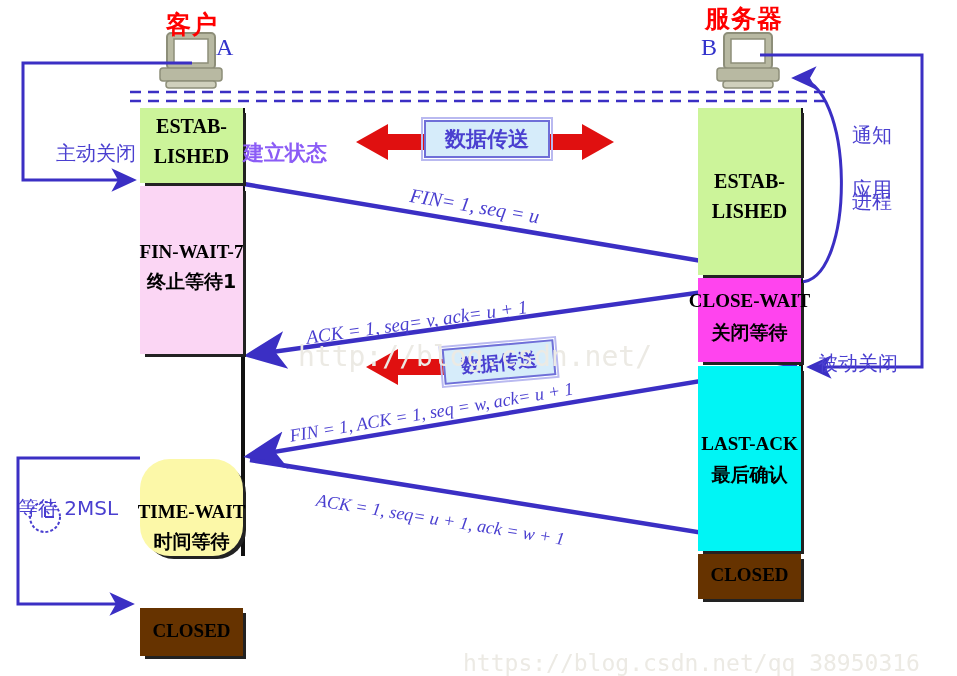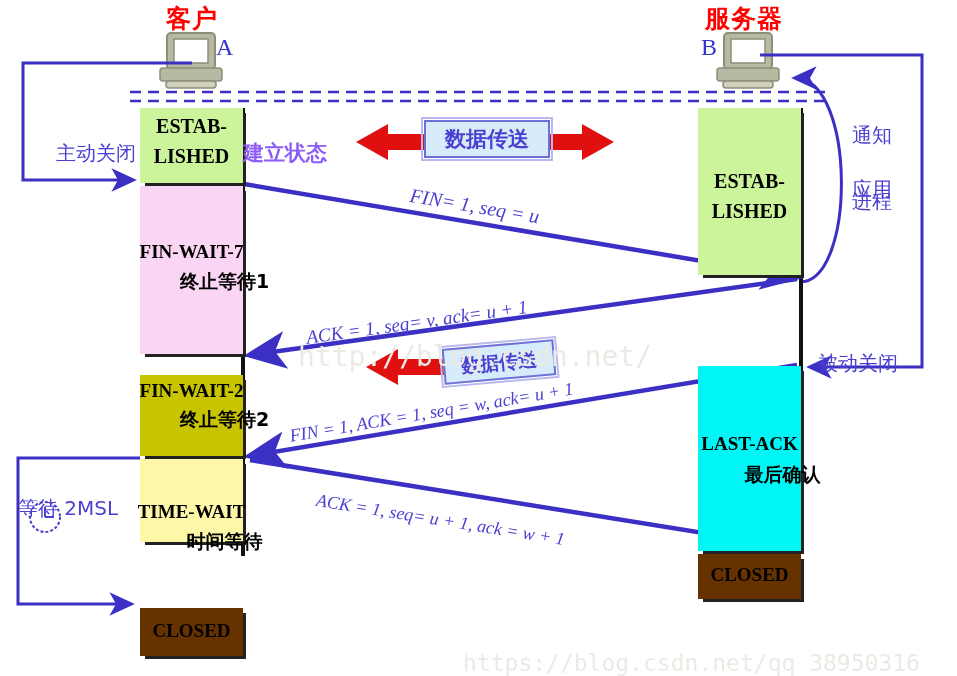--- a/index.html
+++ b/index.html
@@ -8,21 +8,21 @@
   #stage{position:relative;width:957px;height:676px;background:#ffffff;}
 
   
   .sbox{position:absolute;box-sizing:border-box;
         box-shadow:4px 4px 0 -1px #222;}
   .sbox .en{position:absolute;left:50%;transform:translateX(-50%);
             white-space:nowrap;font-weight:bold;color:#000;
             font-family:"Liberation Serif","DejaVu Serif",serif;}
   .sbox .cn{position:absolute;left:50%;transform:translateX(-50%);
             white-space:nowrap;font-weight:bold;color:#000;
-            font-family:"DejaVu Sans","Liberation Sans",sans-serif;margin-left:33px;}
+            font-family:"DejaVu Sans","Liberation Sans",sans-serif;}
 
   
   .hostname{position:absolute;color:#ff0000;font-weight:bold;font-size:25px;
             font-family:"DejaVu Sans","Liberation Sans",sans-serif;
             letter-spacing:1px;white-space:nowrap;}
   .hostletter{position:absolute;color:#3333cc;font-size:24px;
               font-family:"Liberation Serif","DejaVu Serif",serif;}
 
   
   .ptxt{position:absolute;color:#4a3fd0;white-space:nowrap;
@@ -108,55 +108,55 @@
       <path d="M366,367 L398,349 L398,359 L444,359 L444,375 L398,375 L398,385 Z" fill="#e01010"></path>
     </g>
 
     <g>
       <circle cx="45" cy="517" r="15" fill="none" stroke="#4a3fd0" stroke-width="2" stroke-dasharray="3,2"></circle>
       <line x1="45" y1="517" x2="45" y2="507" stroke="#4a3fd0" stroke-width="2"></line>
       <line x1="45" y1="517" x2="54" y2="517" stroke="#4a3fd0" stroke-width="2"></line>
     </g>
   </svg>
 
-  <div class="hostname" style="left:166px;top:2px;text-align:right;">客户</div>
+  <div class="hostname" style="left:166px;top:8px;text-align:right;">客户</div>
   <div class="hostletter" style="left:216px;top:34px;">A</div>
 
   <div class="hostname" style="left:705px;top:2px;">服务器</div>
   <div class="hostletter" style="left:701px;top:34px;">B</div>
 
   <div class="sbox" style="left:140px;top:108px;width:103px;height:75px;background:#ccf49a;">
     <span class="en" style="top:7px;font-size:20px;">ESTAB-</span>
     <span class="en" style="top:37px;font-size:20px;">LISHED</span>
   </div>
 
   <div class="sbox" style="left:140px;top:186px;width:103px;height:168px;background:#fbd6f4;">
     <span class="en" style="top:55px;font-size:19px;">FIN-WAIT-7</span>
     <span class="cn" style="top:83px;font-size:19px;">终止等待1</span>
   </div>
 
-  <div class="sbox" style="left:140px;top:375px;width:103px;height:81px;background:#c8c400;">
-    <span class="en" style="top:5px;font-size:19px;">FIN-WAIT-2</span>
-    <span class="cn" style="top:32px;font-size:19px;">终止等待2</span>
-  </div>
 
-  <div class="sbox" style="left:140px;top:459px;width:103px;height:83px;background:#fcf8a8;">
+  <div class="sbox" style="left:140px;top:459px;width:103px;height:97px;background:#fcf8a8;border-radius:30px;">
     <span class="en" style="top:42px;font-size:19px;">TIME-WAIT</span>
     <span class="cn" style="top:70px;font-size:19px;">时间等待</span>
   </div>
 
   <div class="sbox" style="left:140px;top:608px;width:103px;height:48px;background:#663300;">
     <span class="en" style="top:12px;font-size:19px;">CLOSED</span>
   </div>
 
   <div class="sbox" style="left:698px;top:108px;width:103px;height:167px;background:#ccf49a;">
     <span class="en" style="top:62px;font-size:20px;">ESTAB-</span>
     <span class="en" style="top:92px;font-size:20px;">LISHED</span>
   </div>
 
+  <div class="sbox" style="left:698px;top:278px;width:103px;height:84px;background:#ff44ee;">
+    <span class="en" style="top:12px;font-size:19px;">CLOSE-WAIT</span>
+    <span class="cn" style="top:42px;font-size:19px;">关闭等待</span>
+  </div>
 
   <div class="sbox" style="left:698px;top:366px;width:103px;height:185px;background:#00f5f5;">
     <span class="en" style="top:67px;font-size:19px;">LAST-ACK</span>
     <span class="cn" style="top:96px;font-size:19px;">最后确认</span>
   </div>
 
   <div class="sbox" style="left:698px;top:554px;width:103px;height:45px;background:#663300;">
     <span class="en" style="top:10px;font-size:19px;">CLOSED</span>
   </div>
 

